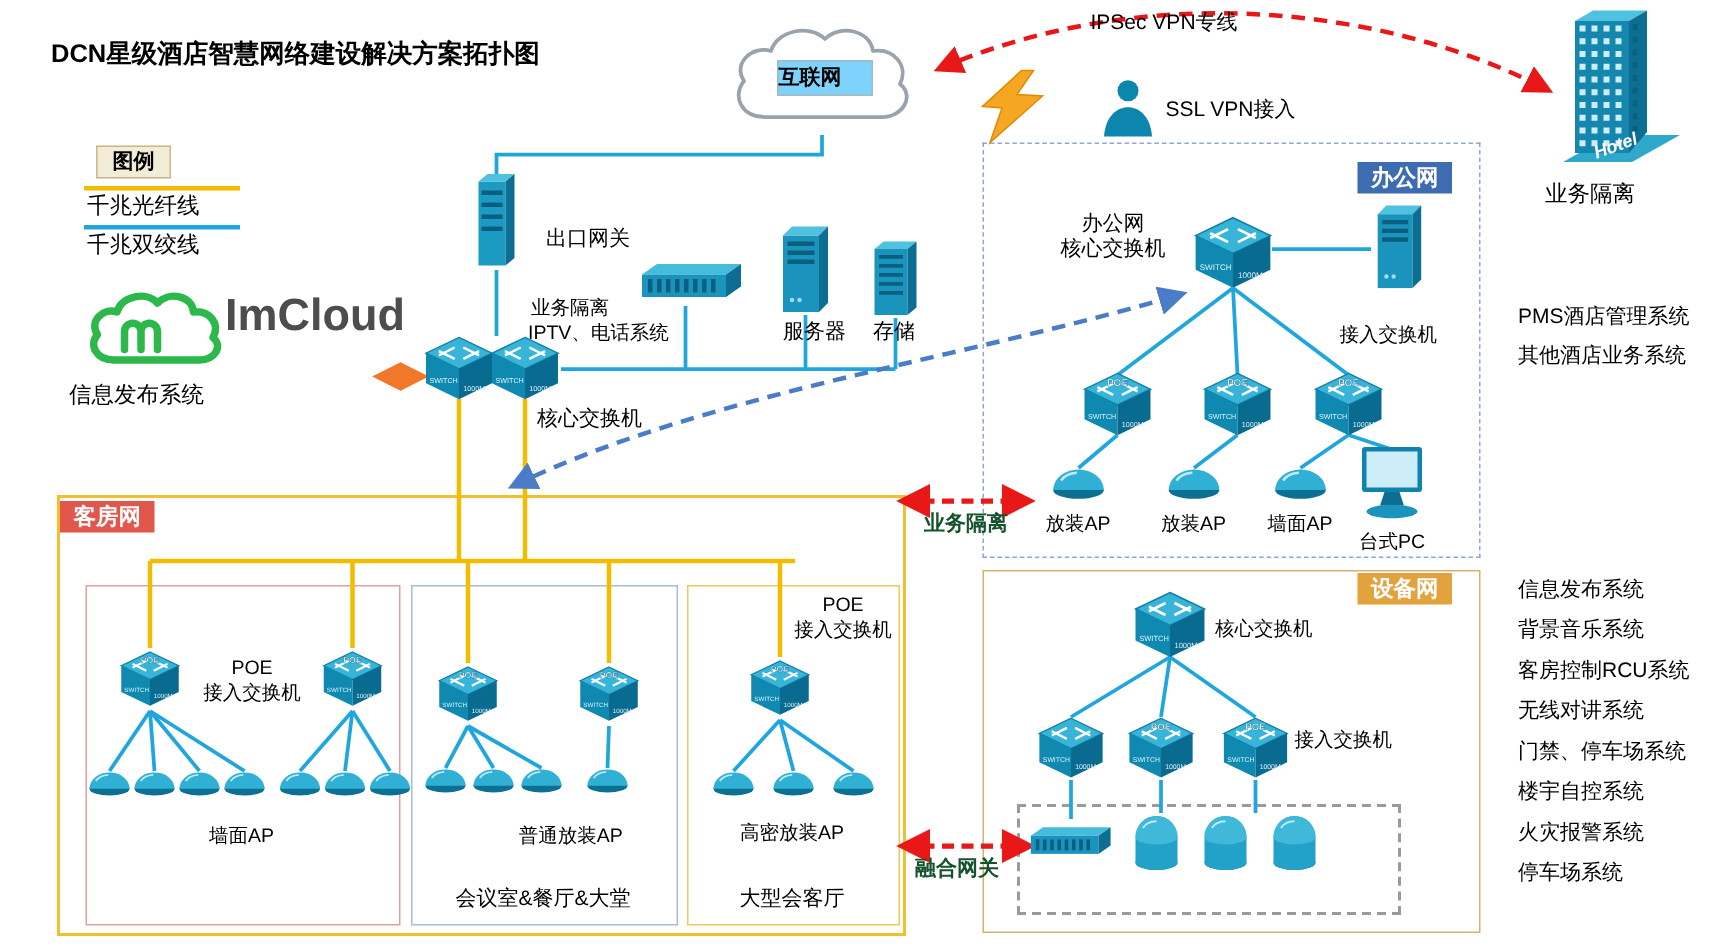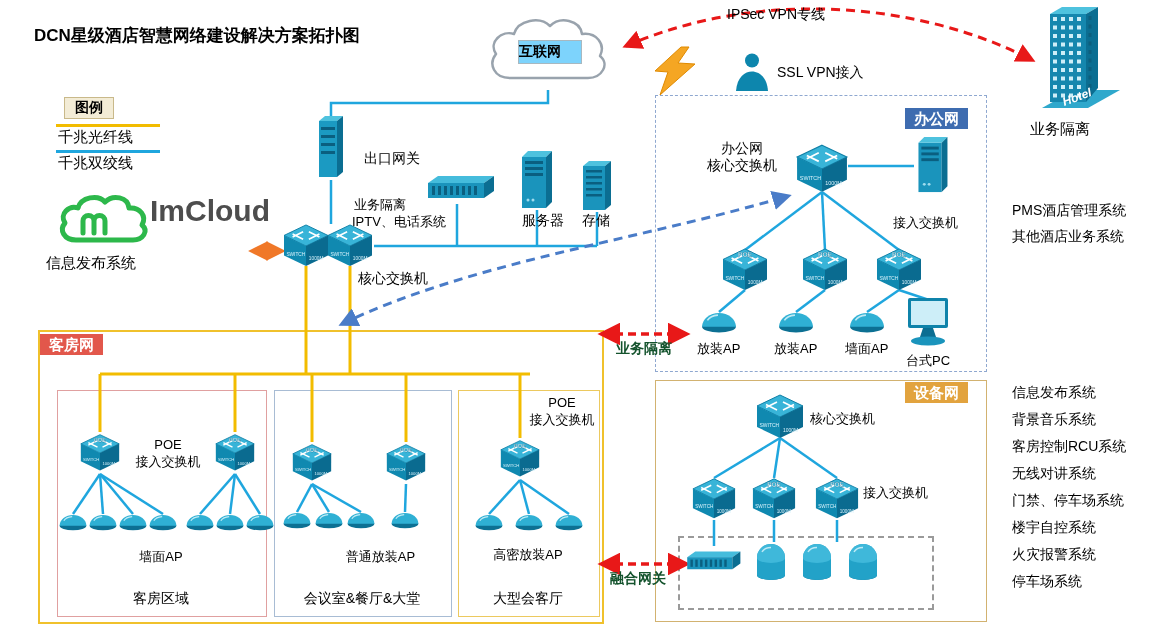--- a/index.html
+++ b/index.html
@@ -415,21 +415,20 @@
       </svg>
     </div>
   <div class="ic" style="left:245px;top:512px;width:30px;height:20px">
       <svg viewBox="0 0 36 22">
         <ellipse cx="18" cy="15.5" rx="16" ry="5.5" fill="#0c7093"></ellipse>
         <path d="M2,15.5 A16,13 0 0 1 34,15.5 Z" fill="#2fb0d4"></path>
         <path d="M7,9.5 A12,8 0 0 1 17,4.5" stroke="#bfeaf5" stroke-width="1.5" fill="none"></path>
       </svg>
     </div>
   <div class="lbl sm" style="left:57px;top:548px;width:208px;text-align:center">墙面AP</div>
-  <div class="lbl" style="left:57px;top:590px;width:208px;text-align:center">客房区域</div>
 
   <div class="ic" style="left:292px;top:440px;width:40px;height:46px">
       <svg viewBox="0 0 48 46">
         <polygon points="24,1 47,12 24,23 1,12" fill="#38b4d8" stroke="#0d7fa6" stroke-width="1"></polygon>
         <polygon points="1,12 24,23 24,44 1,33" fill="#1089b0"></polygon>
         <polygon points="47,12 24,23 24,44 47,33" fill="#0a6b90"></polygon>
         <path d="M10,13.5 L21,8 M27,16 L38,10.5 M10,10.5 L21,16 M27,8 L38,13.5" stroke="#fff" stroke-width="1.7"></path>
         <text x="24" y="9.5" text-anchor="middle" font-size="7" font-weight="bold" fill="#fff" stroke="#0a6b90" stroke-width="0.3">POE</text>
         <text x="3.5" y="33" font-size="5" fill="#d8f2fb">SWITCH</text>
         <text x="27" y="38" font-size="5" fill="#d8f2fb">1000M</text>

